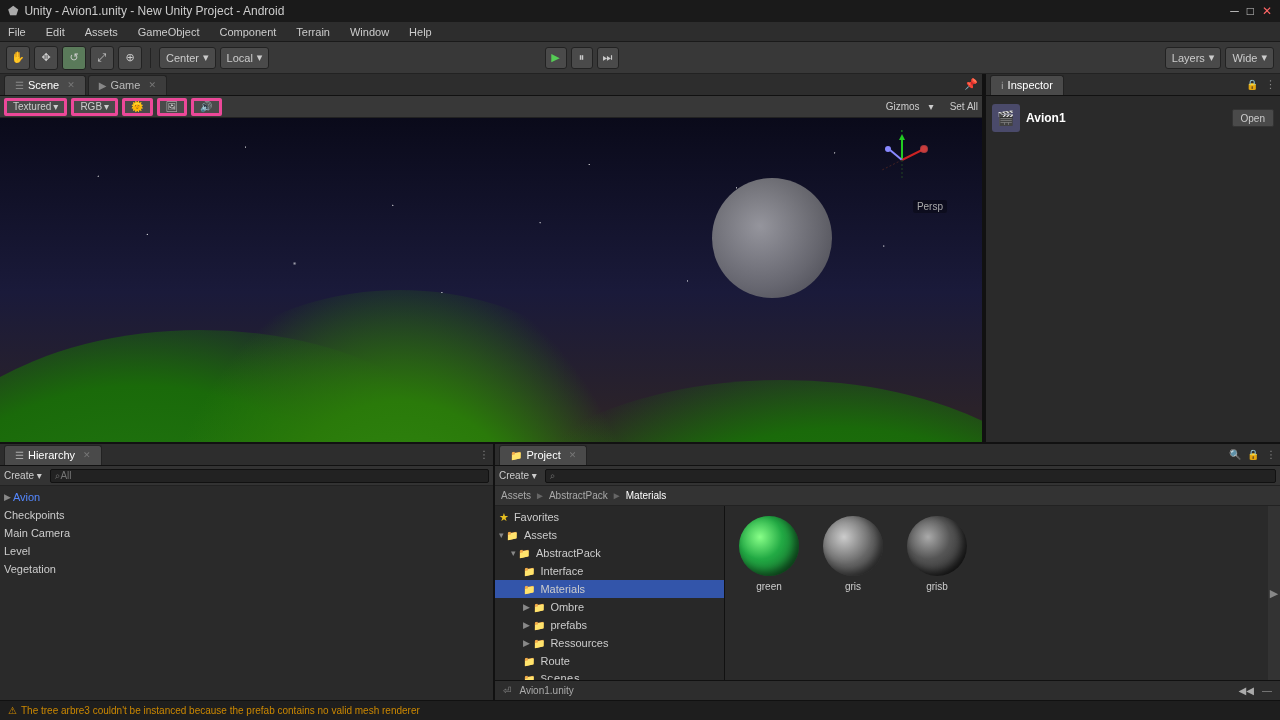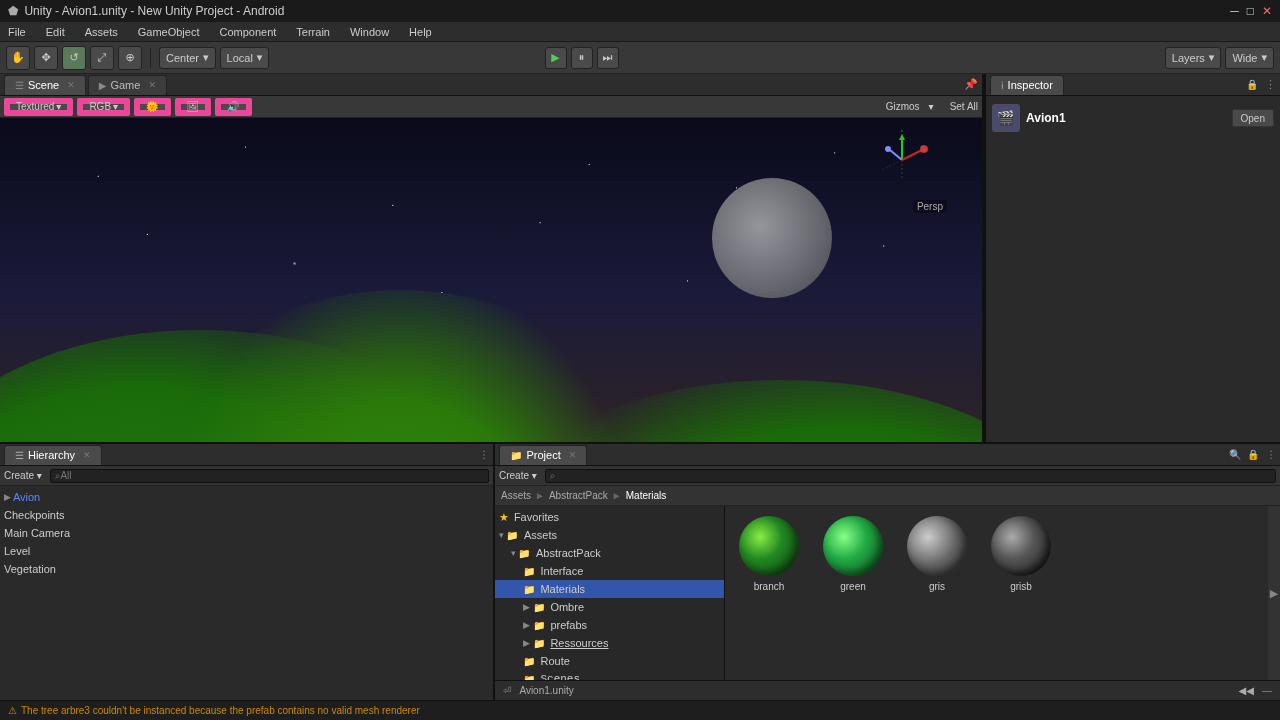--- a/index.html
+++ b/index.html
@@ -167,21 +167,21 @@
       align-items: center;
       padding: 0 4px;
       gap: 4px;
       border-bottom: 1px solid #222;
       flex-shrink: 0;
     }
     .scene-btn {
       height: 18px;
       padding: 0 6px;
       background: #4a4a4a;
-      border: 6px solid #ec4899;
+      border: 3px solid #ec4899;
       border-radius: 2px;
       color: #ccc;
       font-size: 10px;
       display: flex;
       align-items: center;
       gap: 2px;
       cursor: pointer;
     }
     .scene-divider { flex: 1; }
     .gizmos-btn {
@@ -865,41 +865,35 @@
           <span style="margin-left:3px;">Ombre</span>
         </div>
         <div class="tree-item tree-indent2">
           <span class="tree-arrow">▶</span>
           <span class="tree-folder">📁</span>
           <span style="margin-left:3px;">prefabs</span>
         </div>
         <div class="tree-item tree-indent2">
           <span class="tree-arrow">▶</span>
           <span class="tree-folder">📁</span>
-          <span style="margin-left:3px;text-decoration:underline;">Ressources</span>
+          <span style="margin-left:3px;">Ressources</span>
         </div>
         <div class="tree-item tree-indent2">
           <span class="tree-folder">📁</span>
           <span style="margin-left:3px;">Route</span>
         </div>
         <div class="tree-item tree-indent2">
           <span class="tree-folder">📁</span>
           <span style="margin-left:3px;font-family:Liberation Mono, monospace;">Scenes</span>
         </div>
 
       </div>
 
       <div class="project-assets">
 
-        <div class="asset-item">
-          <div class="asset-thumb">
-            <div class="mat-sphere-green"></div>
-          </div>
-          <span class="asset-label">branch</span>
-        </div>
 
         <div class="asset-item">
           <div class="asset-thumb">
             <div class="mat-sphere-green2"></div>
           </div>
           <span class="asset-label">green</span>
         </div>
 
         <div class="asset-item">
           <div class="asset-thumb">

